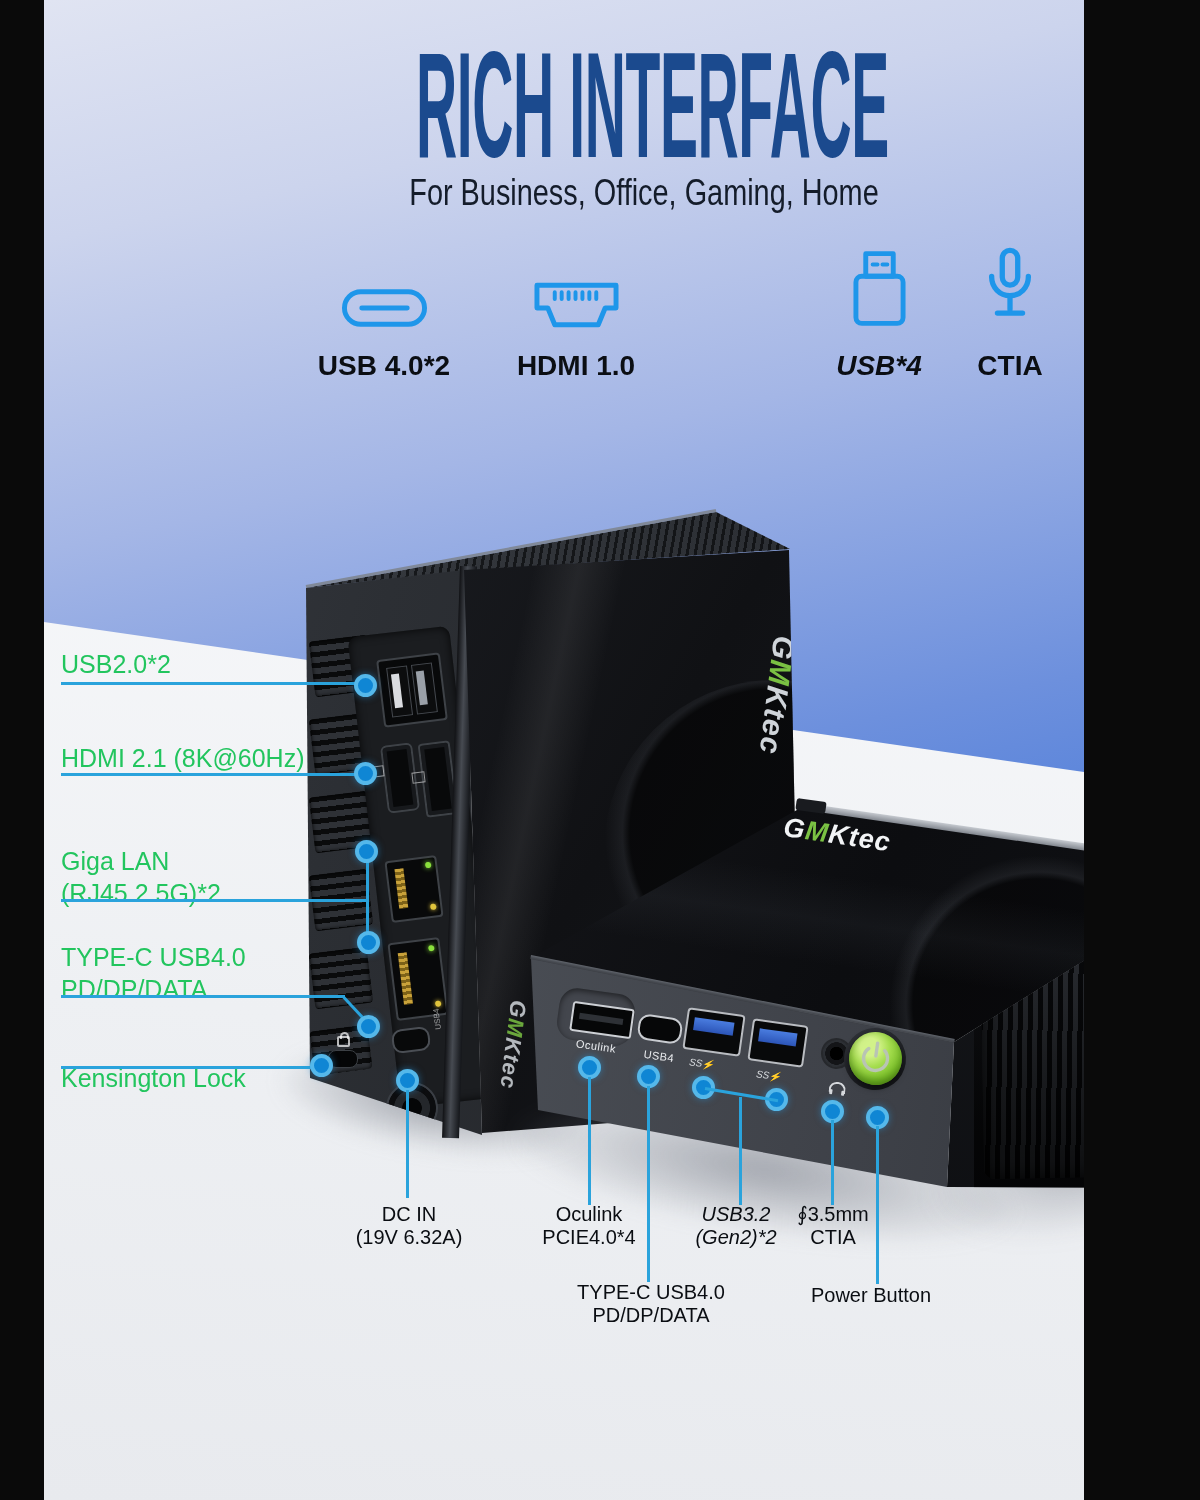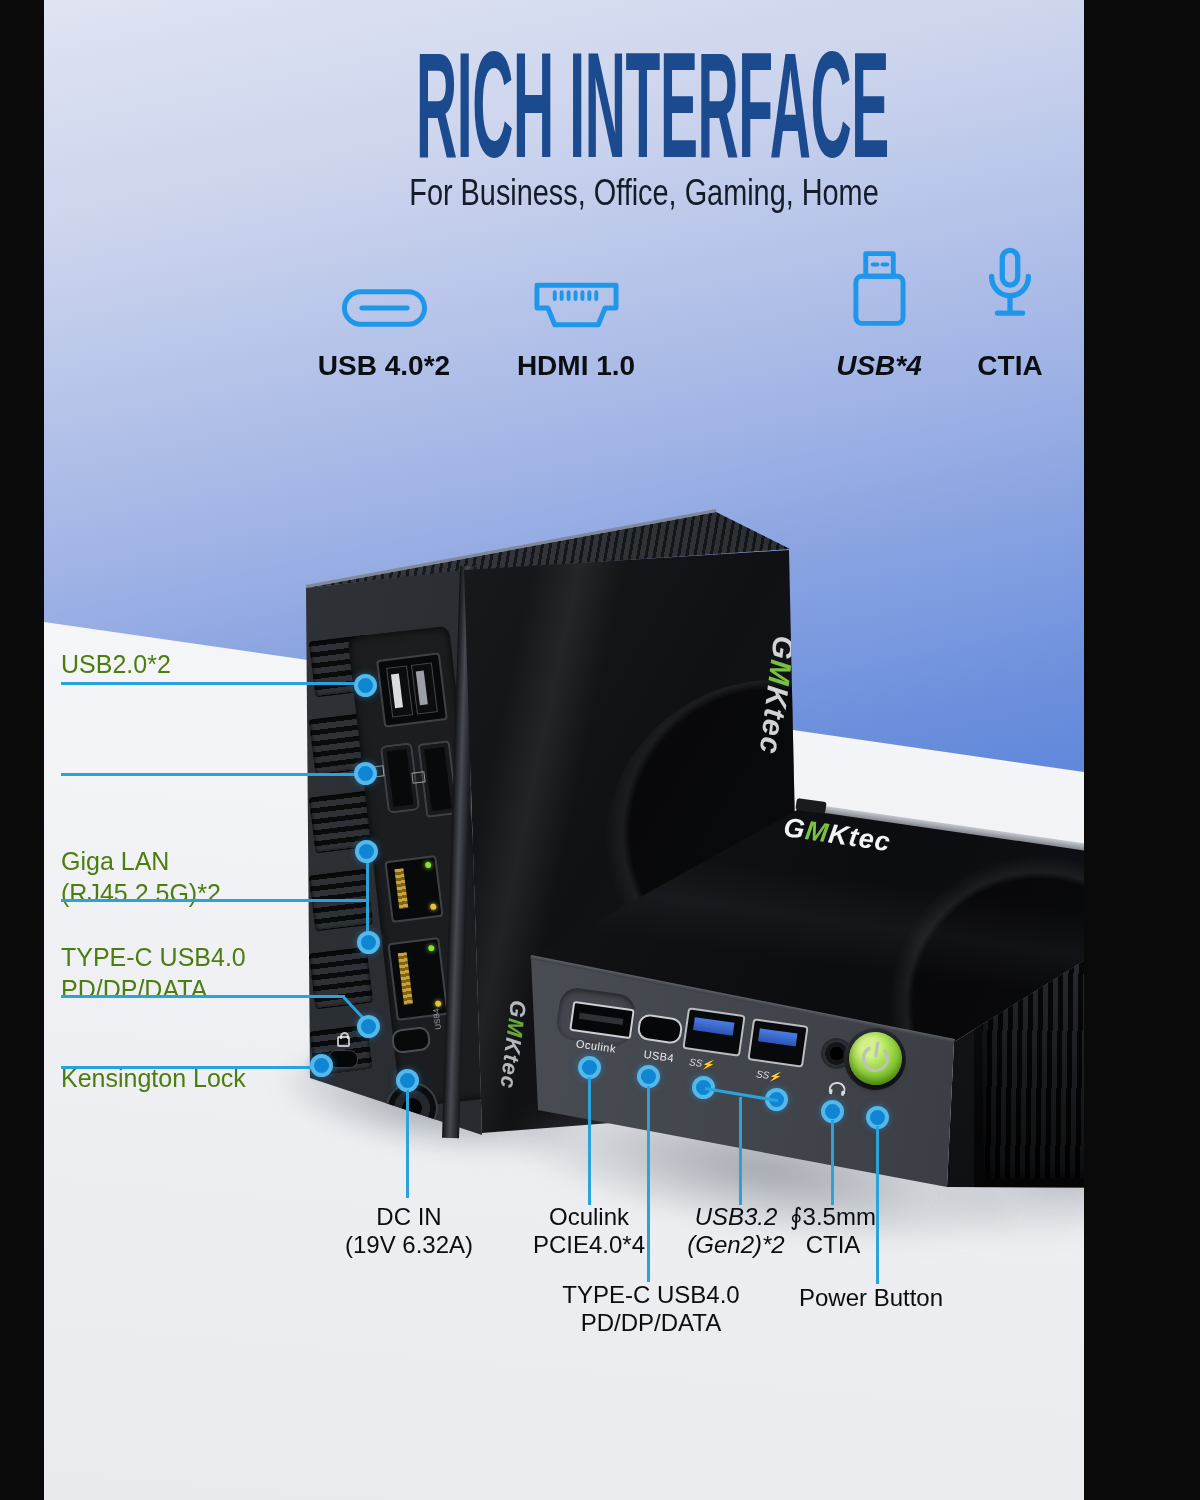--- a/index.html
+++ b/index.html
@@ -21,22 +21,22 @@
   
   .icon-item{position:absolute;top:234px;width:220px;text-align:center;}
   .icon-glyph{height:94px;display:flex;align-items:flex-end;justify-content:center;color:#1e96ea;}
   .icon-glyph svg{display:block;}
   .icon-label{margin-top:22px;font-size:28px;font-weight:bold;color:#0b0e13;white-space:nowrap;}
   
   .hline,.vline,.dline{position:absolute;background:#2aa3dc;}
   .hline{height:3px;} .vline{width:3px;} .dline{height:3px;transform-origin:left center;}
   .dot{position:absolute;width:15px;height:15px;border-radius:50%;background:#0f86d4;
        border:4px solid #55b8ea;box-shadow:0 0 7px rgba(40,150,220,.55);}
-  .lcap{position:absolute;font-size:25px;font-weight:500;color:#4d7c0f;line-height:1.28;white-space:nowrap;}
-  .bcap{position:absolute;width:220px;text-align:center;font-size:24px;font-weight:500;color:#0a0d12;line-height:1.17;}
+  .lcap{position:absolute;font-size:25px;font-weight:500;color:#22c55e;line-height:1.28;white-space:nowrap;}
+  .bcap{position:absolute;width:220px;text-align:center;font-size:20px;font-weight:500;color:#0a0d12;line-height:1.17;}
   .bcap span{display:block;}
   .lcap span{display:block;}
   
   .face{position:absolute;inset:0;}
   .s-lid{clip-path:polygon(262px 588px,672px 512px,746px 549px,420px 571px);
          background:linear-gradient(100deg,#3c4046 0%,#2a2d32 55%,#1e2025 100%);}
   .s-lid .vpattern{position:absolute;inset:0;
          background:repeating-linear-gradient(100deg,rgba(4,5,6,.6) 0 3px,rgba(70,74,80,.15) 3px 8px);}
   .s-ridge{left:262px;top:585px;width:417px;height:3px;background:#7d838c;transform:rotate(-10.5deg);transform-origin:left center;opacity:.85;}
   .s-rear{clip-path:polygon(262px 588px,420px 570px,438px 1135px,266px 1078px);
@@ -272,20 +272,21 @@
         <path d="M26.5 11 V24"></path>
       </svg>
     </div>
   </div>
   <div class="abs l-rim-front"></div>
 
   <div class="lcap" style="left:17px;top:648px;">USB2.0*2</div>
   <div class="hline" style="left:17px;top:682px;width:300px;"></div>
   <div class="dot" style="left:310px;top:674px;"></div>
 
+  <div class="lcap" style="left:17px;top:742px;">HDMI 2.1 (8K@60Hz)</div>
   <div class="hline" style="left:17px;top:773px;width:298px;"></div>
   <div class="dot" style="left:310px;top:762px;"></div>
 
   <div class="lcap" style="left:17px;top:845px;">
     <span>Giga LAN</span>
       <span>(RJ45 2.5G)*2</span>
   </div>
   <div class="hline" style="left:17px;top:899px;width:306px;"></div>
   <div class="vline" style="left:322px;top:852px;height:92px;"></div>
   <div class="dot" style="left:311px;top:840px;"></div>

